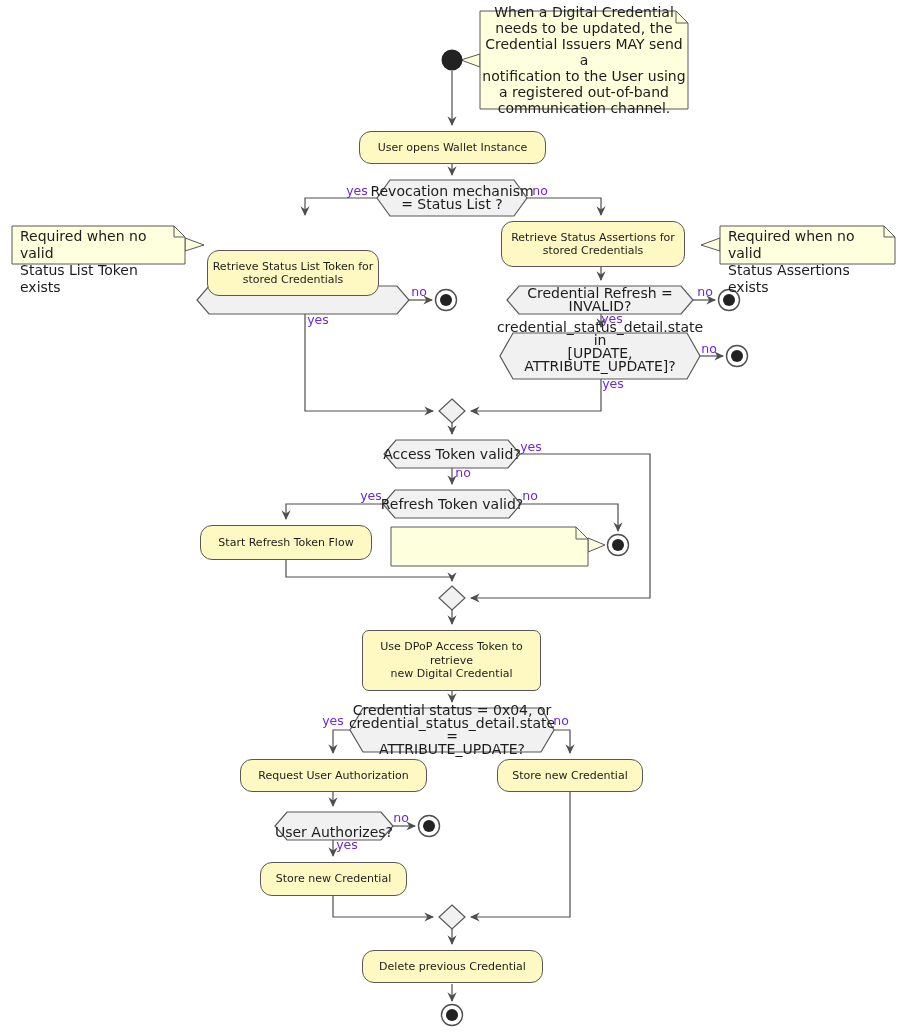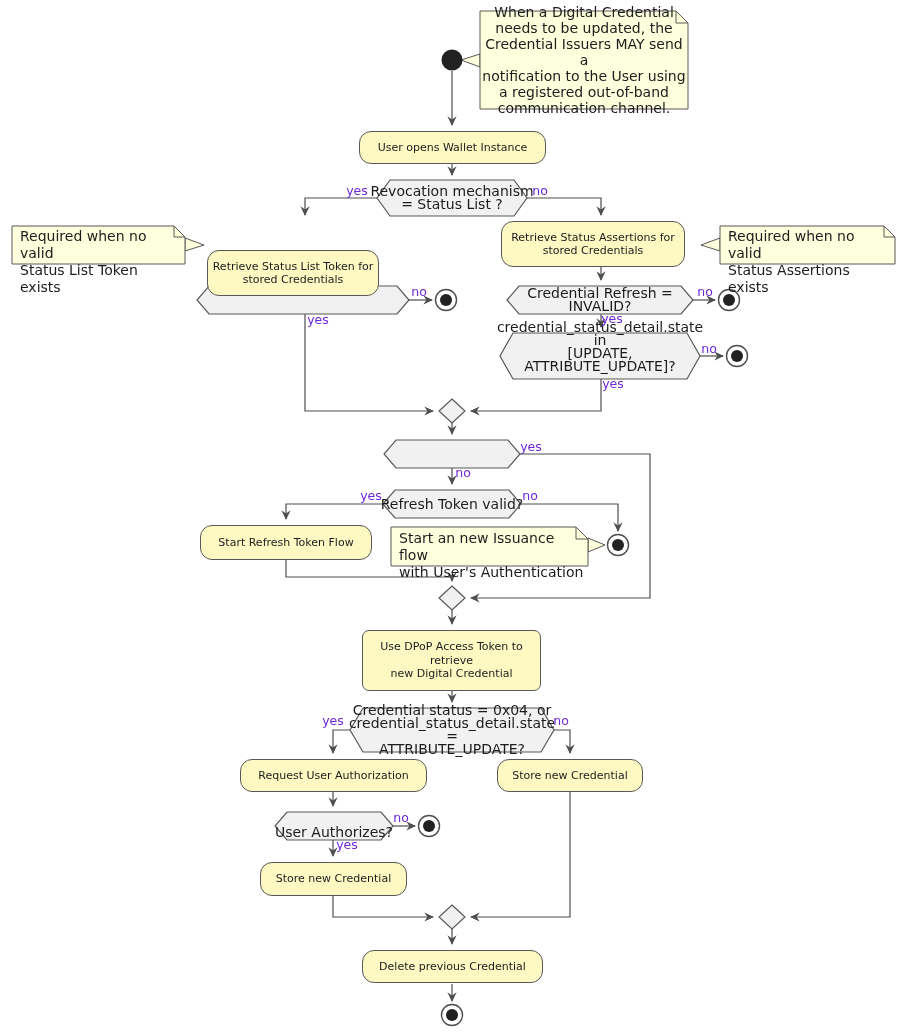--- a/index.html
+++ b/index.html
@@ -136,38 +136,37 @@
   <div class="box" style="left:497px;top:759px;width:146px;height:33px;">Store new Credential</div>
   <div class="box" style="left:260px;top:862px;width:147px;height:34px;">Store new Credential</div>
   <div class="box" style="left:362px;top:950px;width:181px;height:33px;">Delete previous Credential</div>
 
   <div class="dectxt" style="left:352px;top:180px;width:200px;height:36px;">Revocation mechanism
 = Status List ?</div>
   <div class="dectxt" style="left:500px;top:286px;width:200px;height:28px;">Credential Refresh = INVALID?</div>
   <div class="dectxt" style="left:500px;top:324px;width:200px;height:46px;">credential_status_detail.state in
 [UPDATE,
 ATTRIBUTE_UPDATE]?</div>
+  <div class="dectxt" style="left:372px;top:440px;width:160px;height:28px;">Access Token valid?</div>
   <div class="dectxt" style="left:372px;top:490px;width:160px;height:28px;">Refresh Token valid?</div>
   <div class="dectxt" style="left:352px;top:708px;width:200px;height:44px;">Credential status = 0x04, or
 credential_status_detail.state =
 ATTRIBUTE_UPDATE?</div>
   <div class="dectxt" style="left:254px;top:812px;width:160px;height:40px;">User Authorizes?</div>
 
   <div class="notetxt center" style="left:482px;top:13px;width:204px;height:94px;">When a Digital Credential
 needs to be updated, the
 Credential Issuers MAY send a
 notification to the User using
 a registered out-of-band
 communication channel.</div>
   <div class="notetxt" style="left:20px;top:228px;width:162px;">Required when no valid
 Status List Token exists</div>
   <div class="notetxt" style="left:728px;top:228px;width:164px;">Required when no valid
 Status Assertions exists</div>
-  <div class="notetxt" style="left:399px;top:530px;width:186px;">Start an new Issuance flow
-with User's Authentication</div>
 
   <div class="edge-label" style="left:342px;top:184px;">yes</div>
   <div class="edge-label" style="left:525px;top:184px;">no</div>
   <div class="edge-label" style="left:404px;top:285px;">no</div>
   <div class="edge-label" style="left:303px;top:313px;">yes</div>
   <div class="edge-label" style="left:690px;top:285px;">no</div>
   <div class="edge-label" style="left:597px;top:312px;">yes</div>
   <div class="edge-label" style="left:694px;top:342px;">no</div>
   <div class="edge-label" style="left:598px;top:377px;">yes</div>
   <div class="edge-label" style="left:516px;top:440px;">yes</div>

